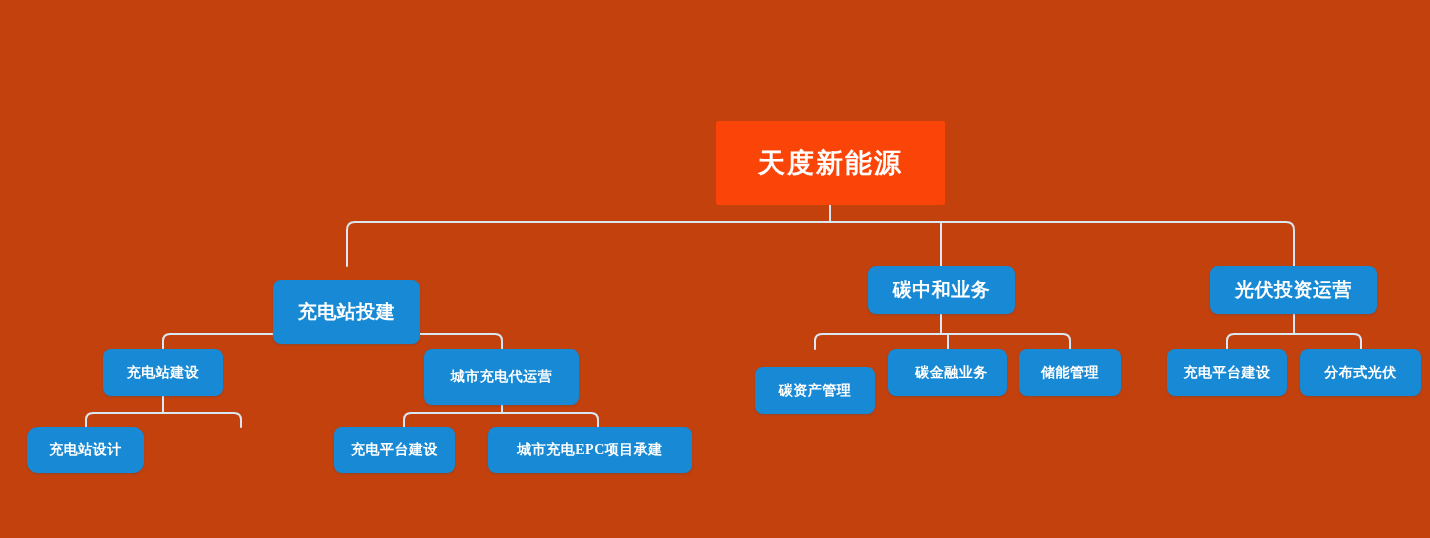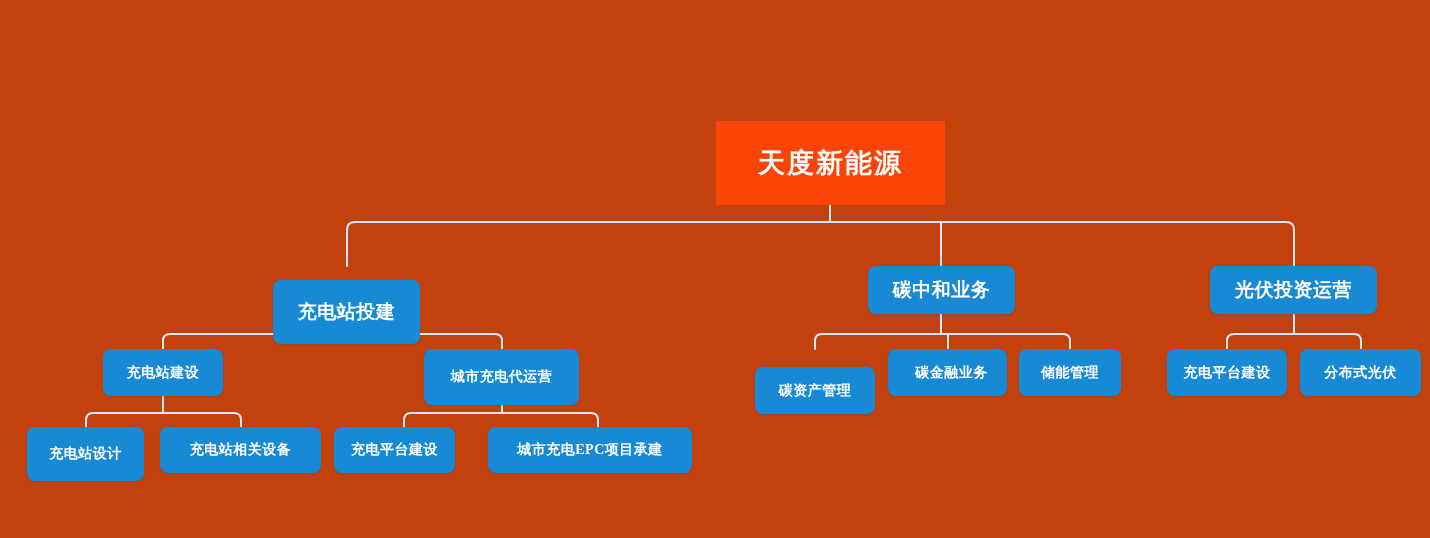--- a/index.html
+++ b/index.html
@@ -92,19 +92,18 @@
   <div class="node" style="left:103px; top:349px; width:120px; height:47px;">充电站建设</div>
   <div class="node" style="left:424px; top:349px; width:155px; height:56px;">城市充电代运营</div>
 
   <div class="node" style="left:755px; top:349px; width:120px; height:47px;margin-top:18px;">碳资产管理</div>
   <div class="node" style="left:888px; top:349px; width:119px; height:47px;padding-left:8px;">碳金融业务</div>
   <div class="node" style="left:1019px; top:349px; width:102px; height:47px;">储能管理</div>
 
   <div class="node" style="left:1167px; top:349px; width:120px; height:47px;">充电平台建设</div>
   <div class="node" style="left:1300px; top:349px; width:121px; height:47px;">分布式光伏</div>
 
-  <div class="node" style="left:27px; top:427px; width:117px; height:54px;">充电站设计</div>
-  <div class="node" style="left:160px; top:427px; width:161px; height:46px;">充电站相关设备</div>
+  <div class="node" style="left:27px; top:427px; width:117px; height:46px;border-radius:11px;">充电站设计</div>
 
   <div class="node" style="left:334px; top:427px; width:121px; height:46px;">充电平台建设</div>
   <div class="node" style="left:488px; top:427px; width:204px; height:46px;">城市充电EPC项目承建</div>
 
 </div>
 
 </body></html>

